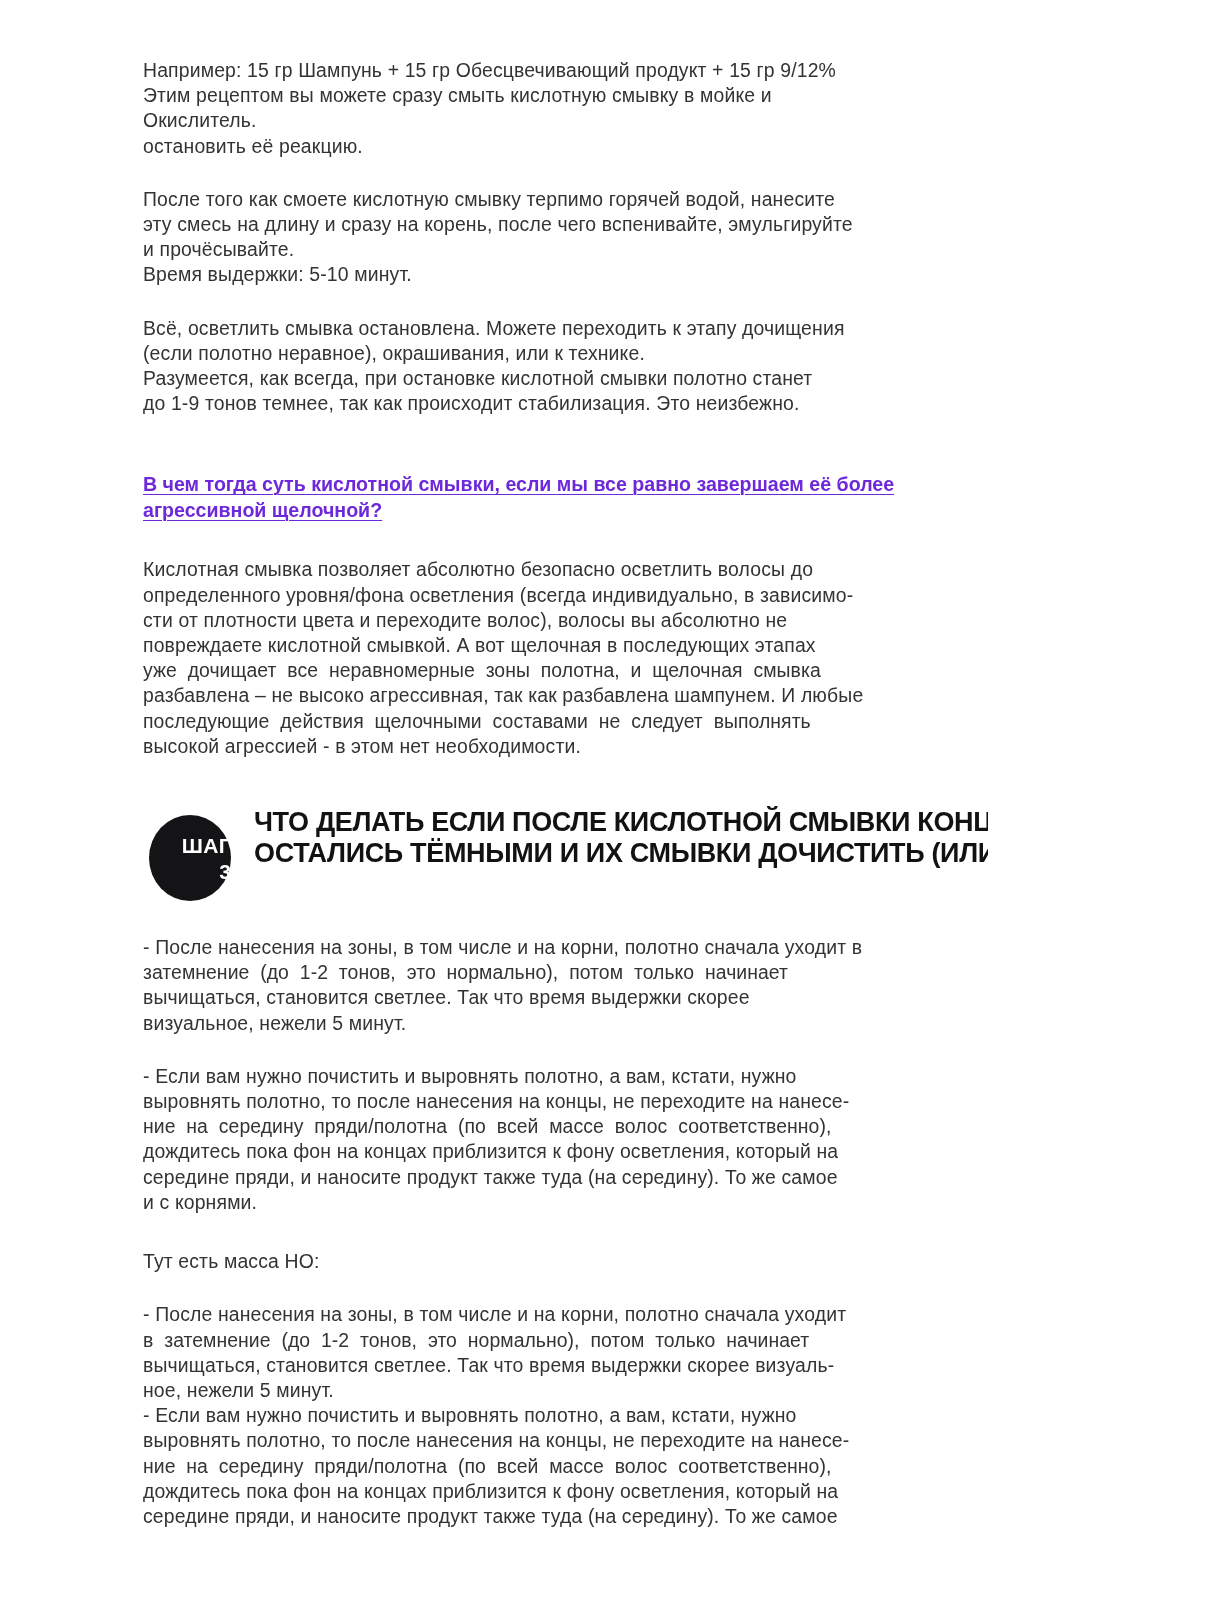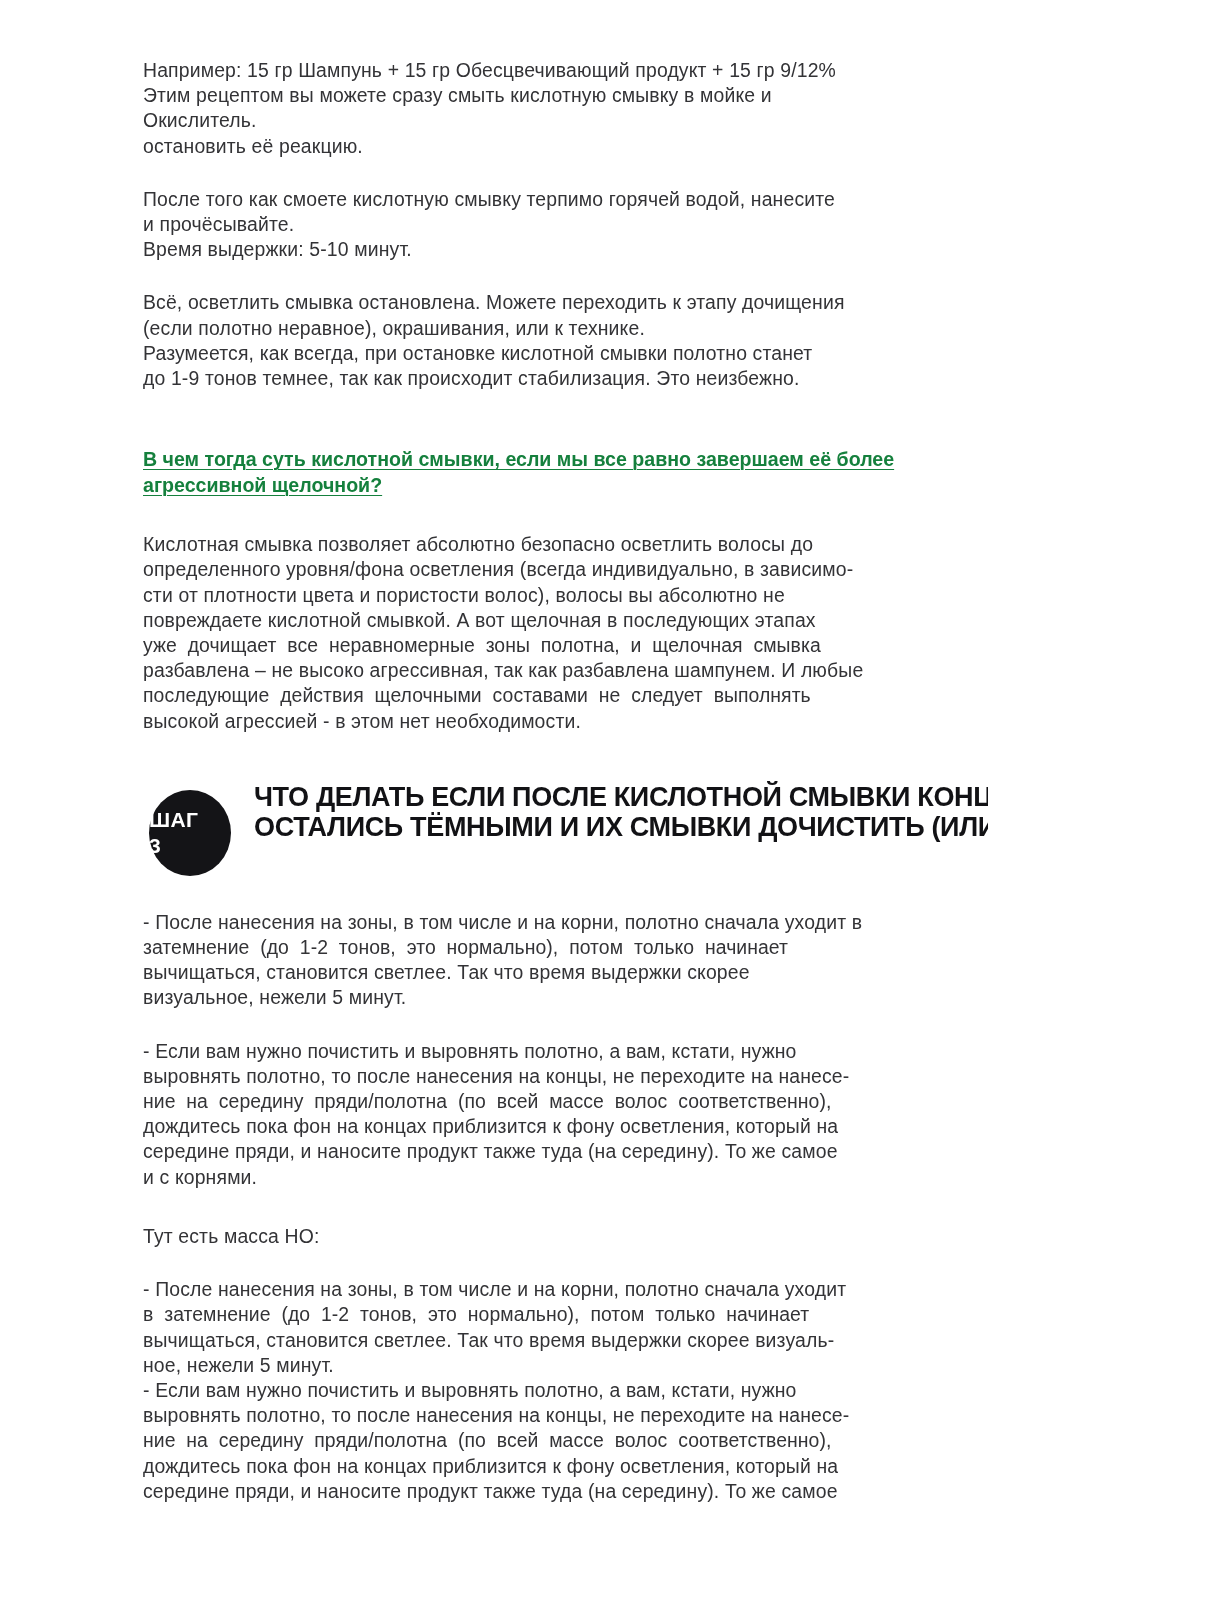--- a/index.html
+++ b/index.html
@@ -62,21 +62,21 @@
     color: #1d1d1f;
     font-weight: 600;
     margin: 0;
   }
   .caps .ln { display: block; white-space: pre; }
 
   
   .question {
     font-size: 19.6px;
     line-height: 25.5px;
-    color: #15803d;
+    color: #6d28d9;
     font-weight: 600;
     margin: 0;
   }
   .question .ln {
     display: block;
     white-space: pre;
     text-decoration: underline;
     text-underline-offset: 3px;
     text-decoration-thickness: 1.4px;
   }
@@ -90,21 +90,21 @@
   }
   .step-badge {
     flex: 0 0 auto;
     width: 82px;
     height: 86px;
     border-radius: 50%;
     background: #141417;
     color: #ffffff;
     display: flex;
     flex-direction: column;
-    align-items: flex-start;
+    align-items: flex-end;
     justify-content: center;
     margin-top: 12px;
     margin-left: 6px;
   }
   .step-badge .word {
     font-size: 21px;
     font-weight: 700;
     letter-spacing: 0.4px;
     line-height: 1;
     margin-bottom: 5px;
@@ -135,20 +135,21 @@
       <span class="ln">Например: 15 гр Шампунь + 15 гр Обесцвечивающий продукт + 15 гр 9/12%</span>
       <span class="ln">Этим рецептом вы можете сразу смыть кислотную смывку в мойке и</span>
       <span class="ln">Окислитель.</span>
       <span class="ln">остановить её реакцию.</span>
     </p>
 
     <div class="gap-md"></div>
 
     <p class="para">
       <span class="ln">После того как смоете кислотную смывку терпимо горячей водой, нанесите</span>
+      <span class="ln">эту смесь на длину и сразу на корень, после чего вспенивайте, эмульгируйте</span>
       <span class="ln">и прочёсывайте.</span>
       <span class="ln">Время выдержки: 5-10 минут.</span>
     </p>
 
     <div class="gap-md"></div>
 
     <p class="para">
       <span class="ln">Всё, осветлить смывка остановлена. Можете переходить к этапу дочищения</span>
       <span class="ln">(если полотно неравное), окрашивания, или к технике.</span>
       <span class="ln">Разумеется, как всегда, при остановке кислотной смывки полотно станет</span>
@@ -163,21 +164,21 @@
     <p class="question">
       <span class="ln">В чем тогда суть кислотной смывки, если мы все равно завершаем её более</span>
       <span class="ln">агрессивной щелочной?</span>
     </p>
 
     <div class="gap-lg"></div>
 
     <p class="para">
       <span class="ln">Кислотная смывка позволяет абсолютно безопасно осветлить волосы до</span>
       <span class="ln">определенного уровня/фона осветления (всегда индивидуально, в зависимо-</span>
-      <span class="ln">сти от плотности цвета и пористости волос), волосы вы абсолютно не</span>
+      <span class="ln">сти от плотности цвета и переходите волос), волосы вы абсолютно не</span>
       <span class="ln">повреждаете кислотной смывкой. А вот щелочная в последующих этапах</span>
       <span class="ln j">уже  дочищает  все  неравномерные  зоны  полотна,  и  щелочная  смывка</span>
       <span class="ln">разбавлена – не высоко агрессивная, так как разбавлена шампунем. И любые</span>
       <span class="ln j">последующие  действия  щелочными  составами  не  следует  выполнять</span>
       <span class="ln">высокой агрессией - в этом нет необходимости.</span>
     </p>
 
     <div class="gap-xl"></div>
 
     <div class="step-block">

